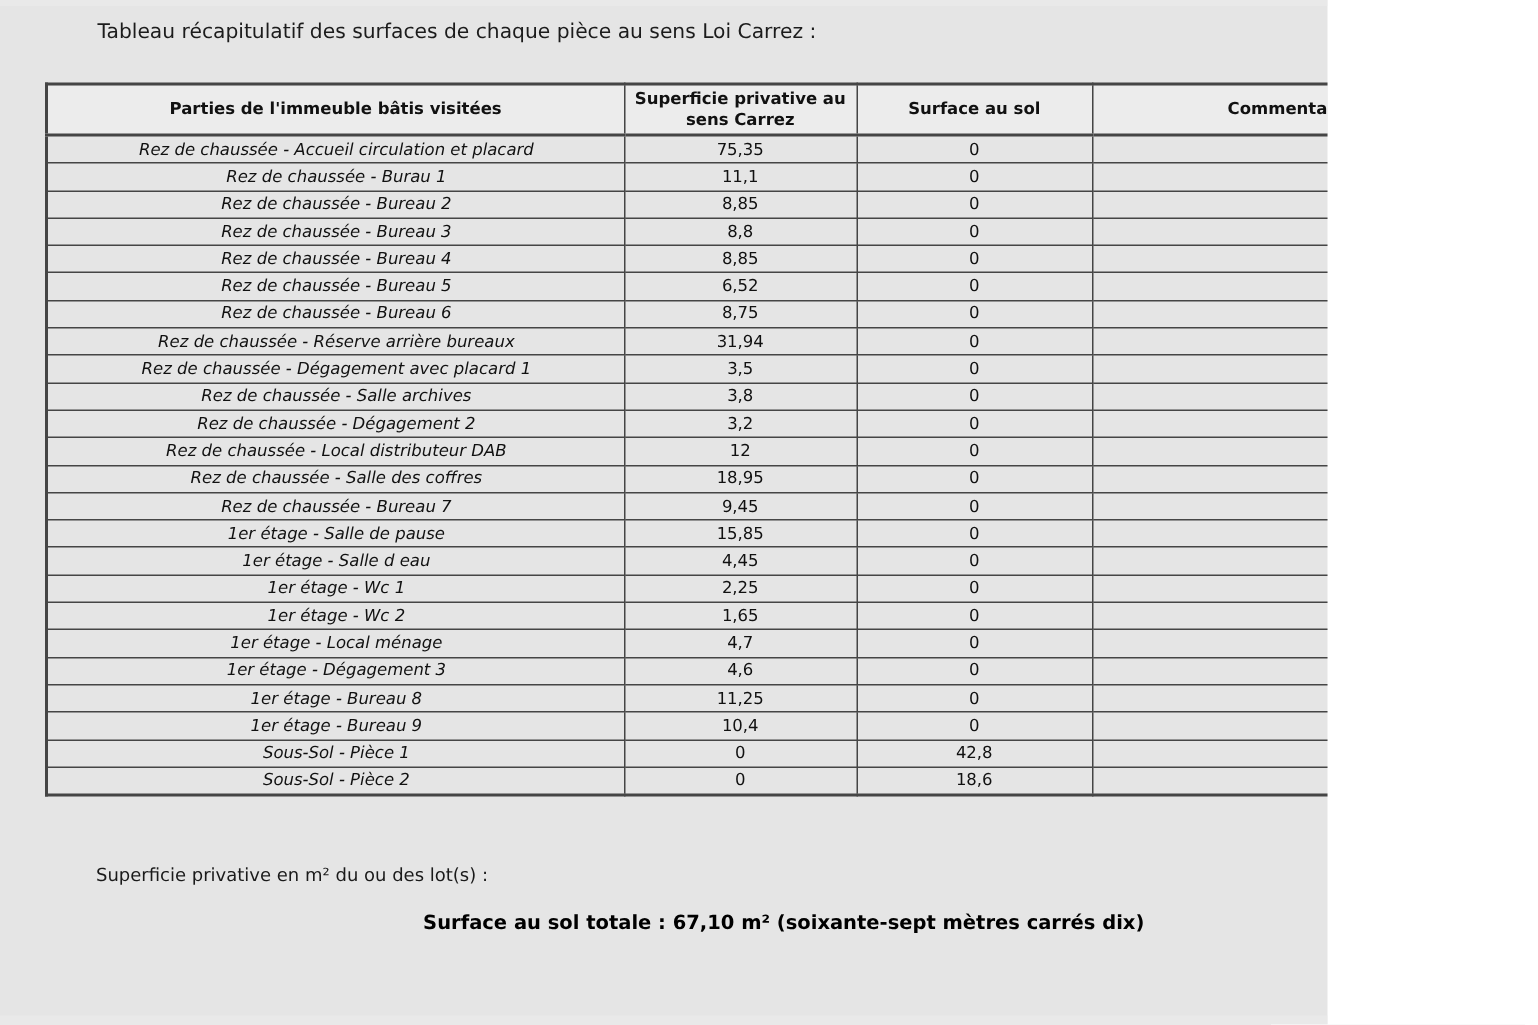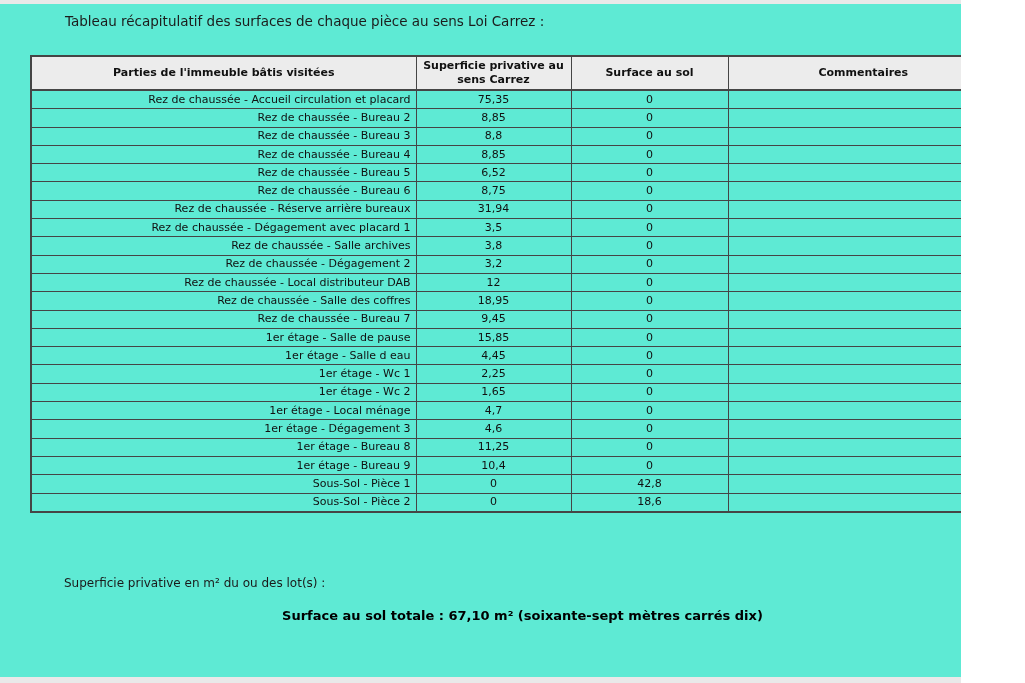--- a/index.html
+++ b/index.html
@@ -1,20 +1,20 @@
 <!DOCTYPE html>
 <html><head>
 <meta charset="utf-8">
 <style>
   html, body { margin: 0; padding: 0; background: #fff; }
   .page {
     position: relative;
-    width: 961px;
+    width: 885px;
     height: 683px;
-    background: #5eead4;
+    background: #e5e5e5;
     overflow: hidden;
     font-family: "DejaVu Sans", "Liberation Sans", sans-serif;
     color: #1a1a1a;
   }
   .edge { position: absolute; left: 0; right: 0; background: var(--edge, #e9e9e9); }
   .edge.top { top: 0; height: 4px; }
   .edge.bottom { bottom: 0; height: 6px; }
 
   .title {
     position: absolute;
@@ -54,21 +54,21 @@
   table.surfaces td {
     font-size: 11px;
     height: 17.3px;
     line-height: 16px;
     padding: 0 5px;
     text-align: center;
     vertical-align: middle;
     white-space: nowrap;
     color: #111;
   }
-  table.surfaces td.name { text-align: right; padding-left: 6px; }
+  table.surfaces td.name { text-align: center; padding-left: 6px; font-style: italic; }
 
   .footer-intro {
     position: absolute;
     left: 64px;
     top: 576px;
     font-size: 12px;
     white-space: nowrap;
   }
   .totals {
     position: absolute;
@@ -106,20 +106,26 @@
       </tr>
     </thead>
     <tbody>
         <tr>
           <td class="name">Rez de chaussée - Accueil circulation et placard</td>
           <td>75,35</td>
           <td>0</td>
           <td></td>
         </tr>
         <tr>
+          <td class="name">Rez de chaussée - Burau 1</td>
+          <td>11,1</td>
+          <td>0</td>
+          <td></td>
+        </tr>
+        <tr>
           <td class="name">Rez de chaussée - Bureau 2</td>
           <td>8,85</td>
           <td>0</td>
           <td></td>
         </tr>
         <tr>
           <td class="name">Rez de chaussée - Bureau 3</td>
           <td>8,8</td>
           <td>0</td>
           <td></td>

